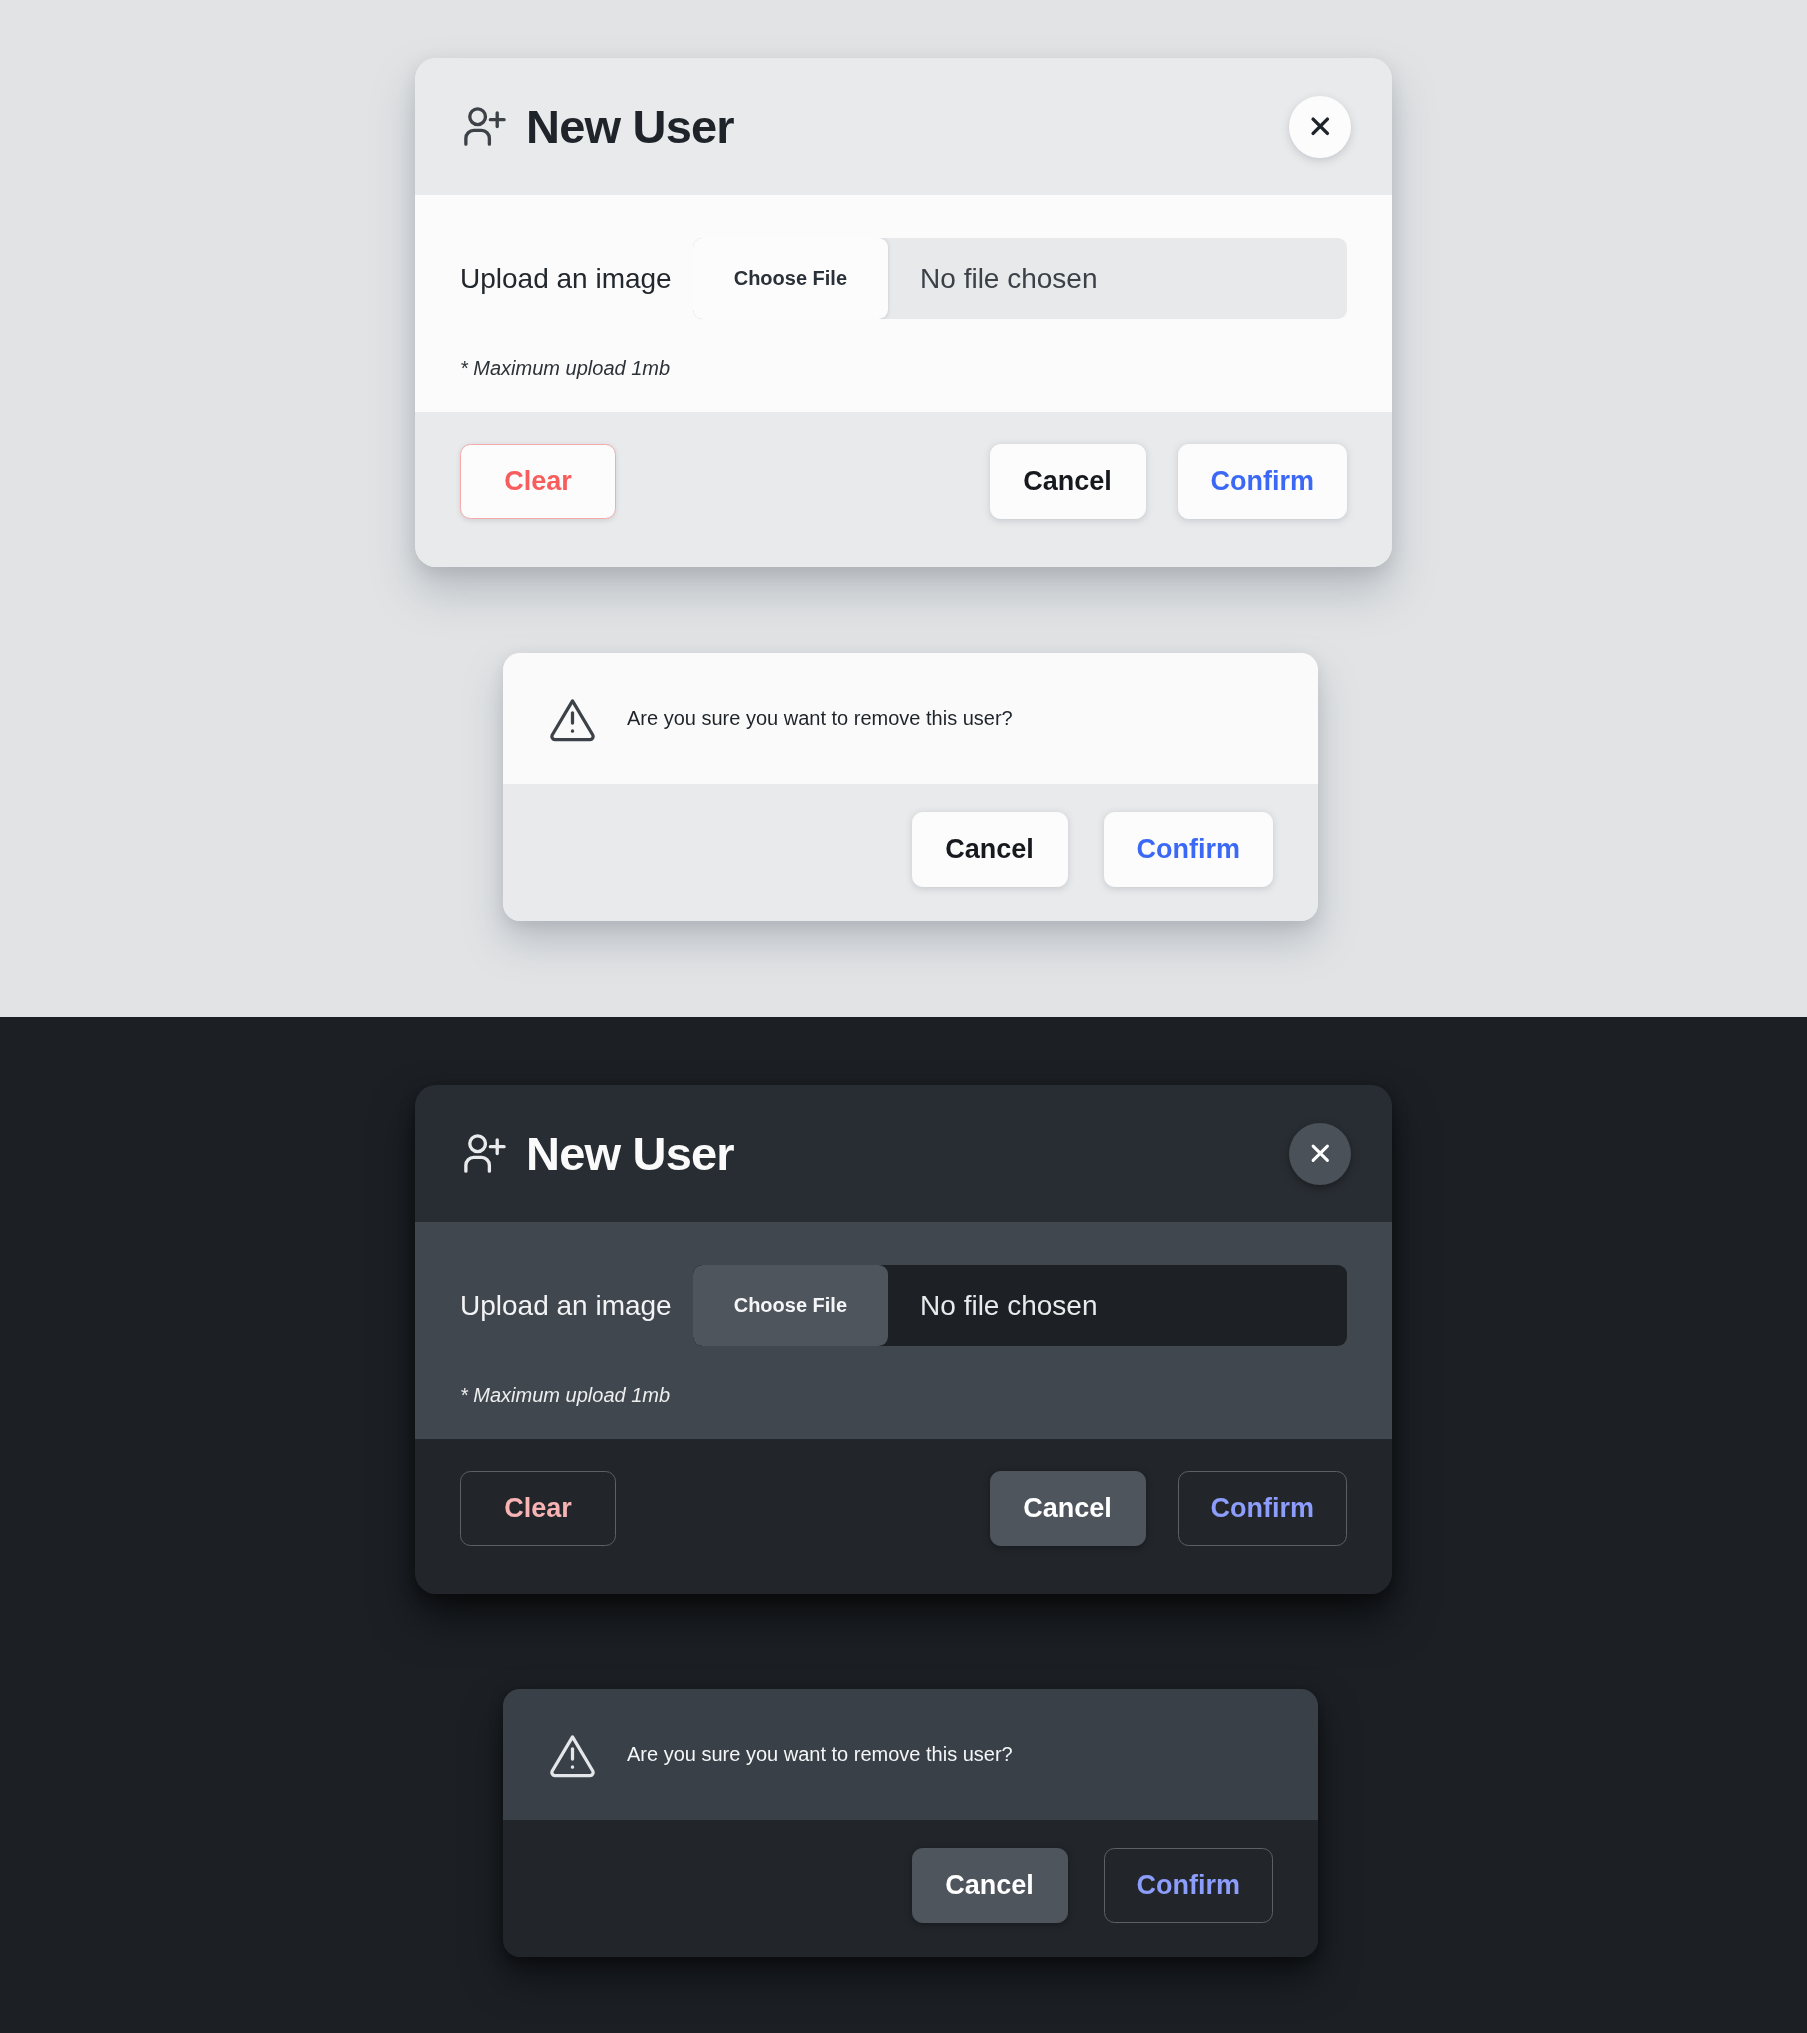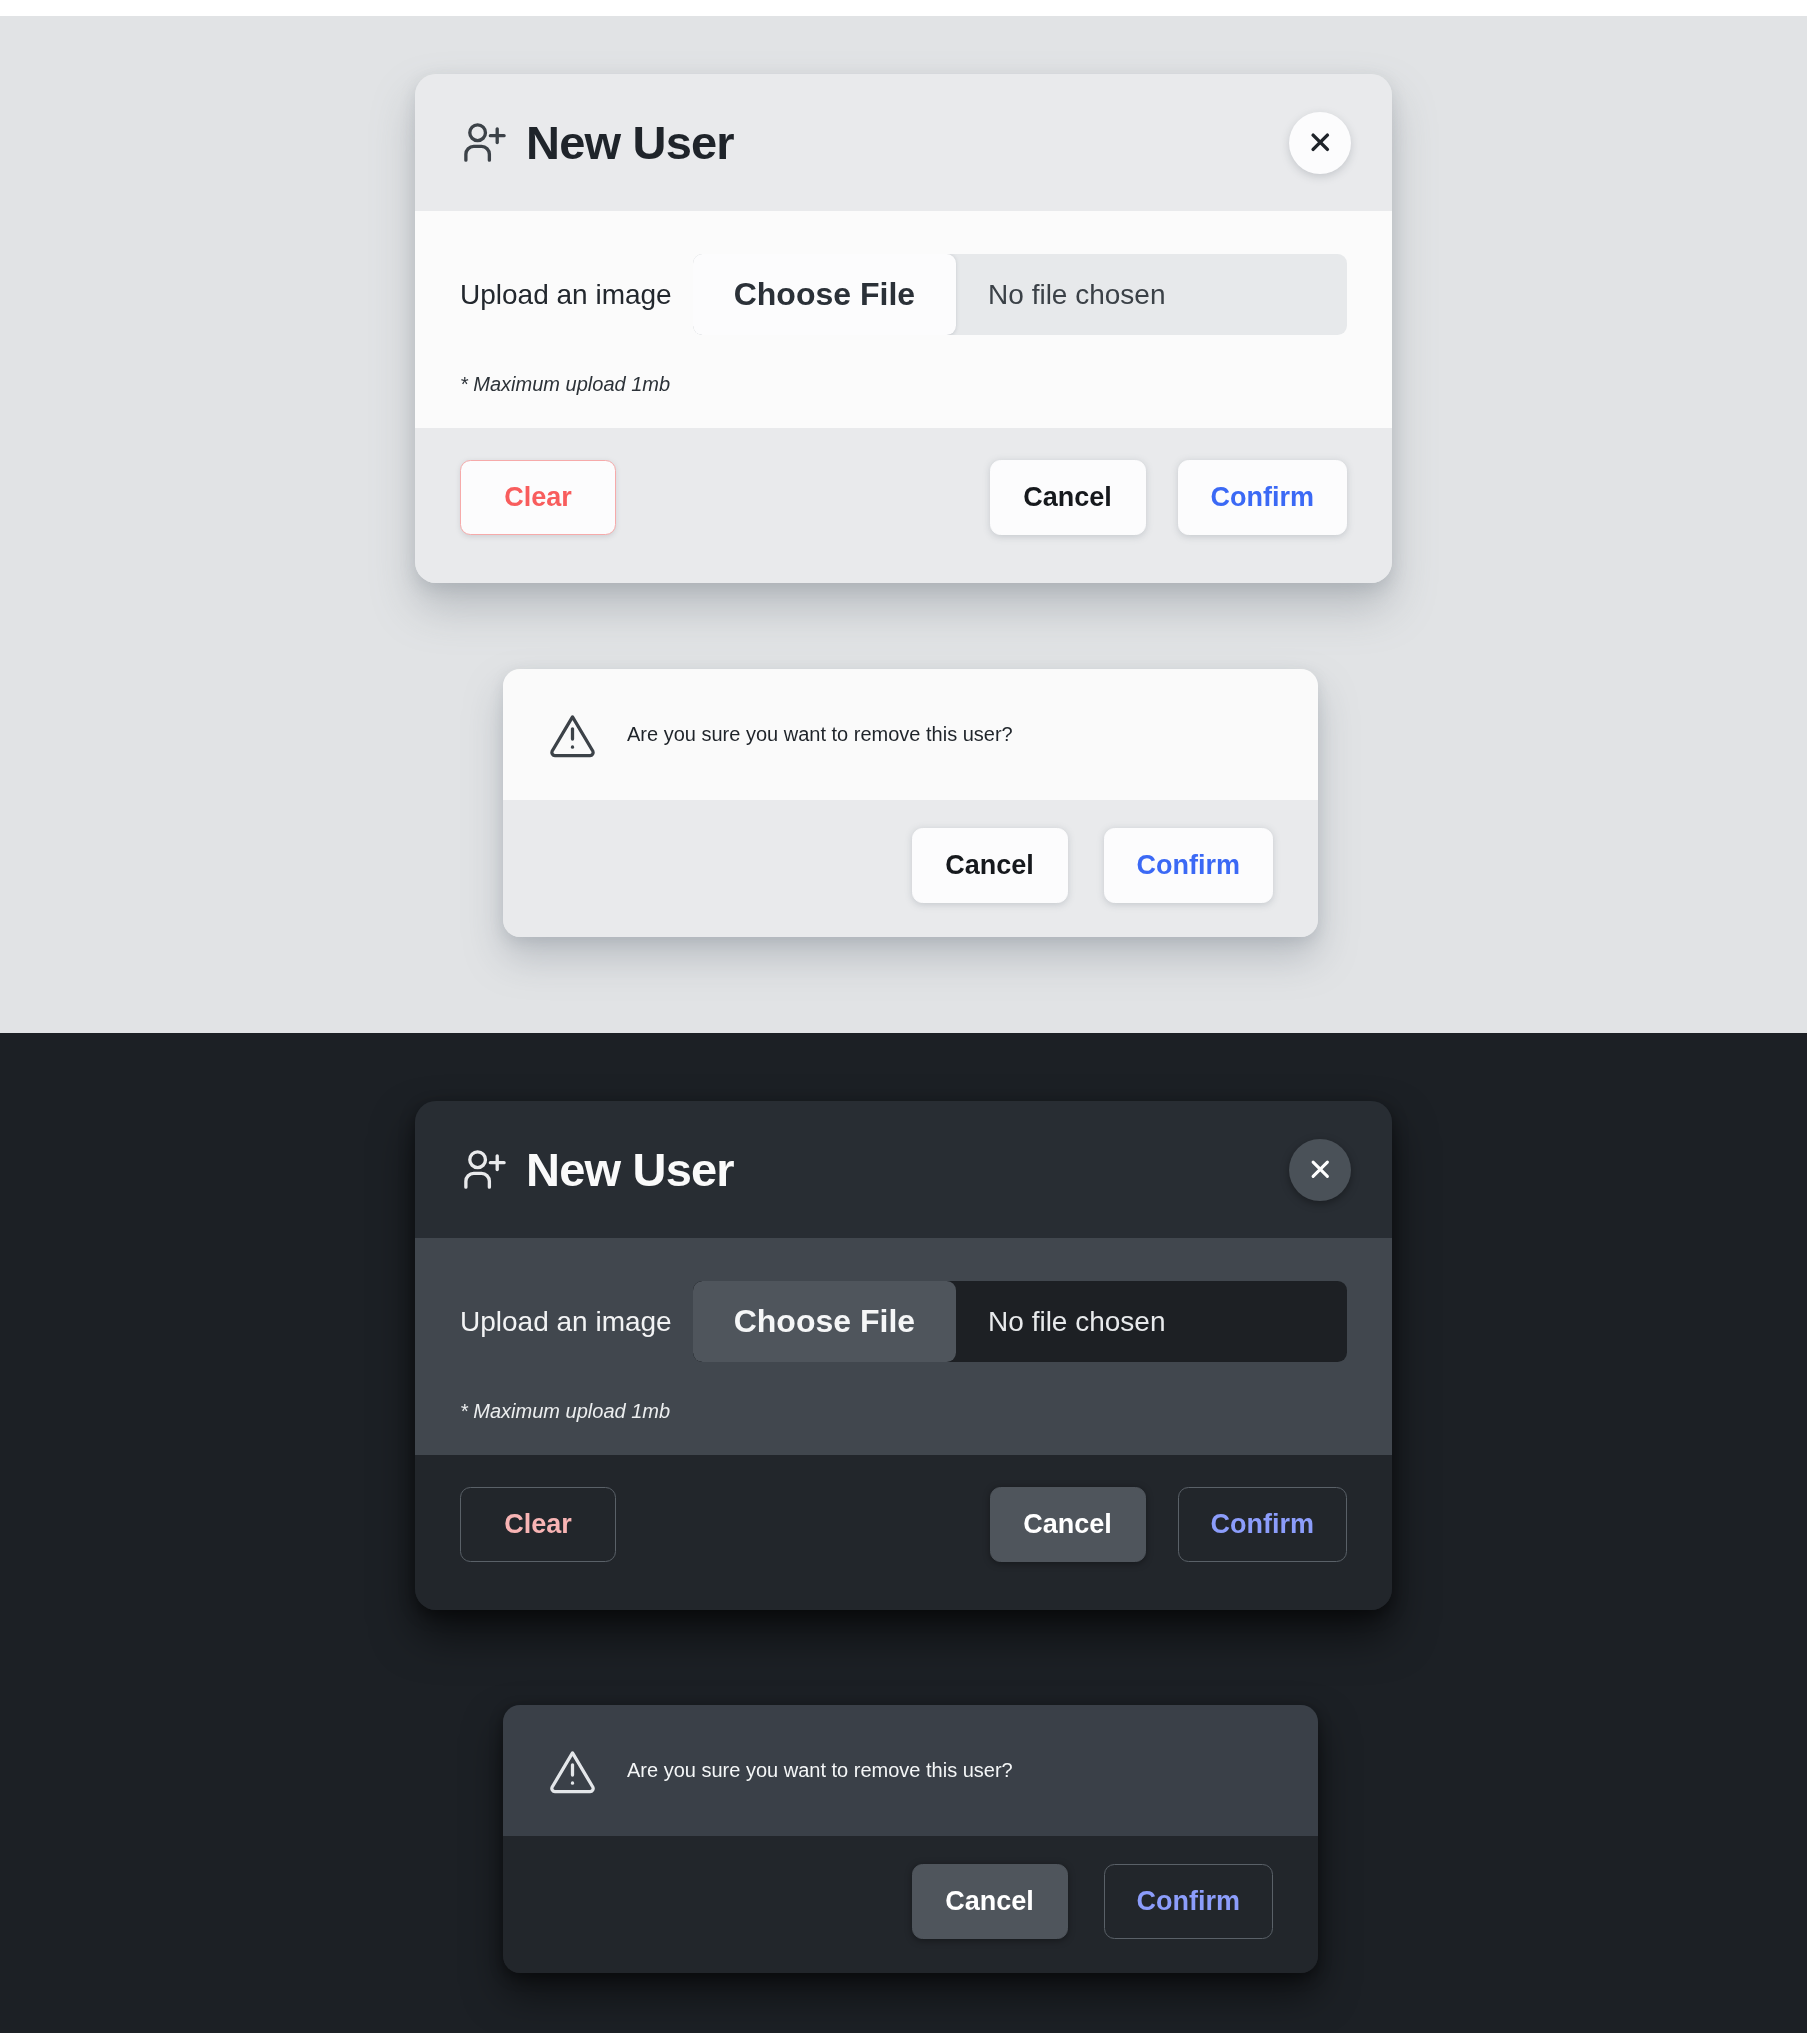--- a/index.html
+++ b/index.html
@@ -4,21 +4,21 @@
 <style>
   * { box-sizing: border-box; margin: 0; padding: 0; }
 
   html, body {
     width: 1808px;
     height: 2034px;
     font-family: "Liberation Sans", sans-serif;
     overflow: hidden;
   }
 
-  .page { width: 1808px; height: 1710px; position: relative; margin-top: 16px; }
+  .page { width: 1808px; height: 1710px; position: relative; }
 
   
   .theme-panel { position: absolute; left: 0; width: 1808px; }
   .theme-light { top: 0; height: 1017px; background: #e1e3e5; }
   .theme-dark  { top: 1017px; height: 1017px; background: #1c2025; }
 
   
   .modal {
     position: absolute;
     width: 977px;
@@ -94,21 +94,21 @@
     overflow: hidden;
     flex: 1;
     height: 81px;
   }
   .modal-light .file-control { background: #e7e9eb; }
   .modal-dark  .file-control { background: #1d2024; }
 
   .choose-file-button {
     border: none;
     font-family: inherit;
-    font-size: 32px;
+    font-size: 20px;
     font-weight: 700;
     padding: 0 41px;
     border-radius: 9.4px;
     cursor: pointer;
     white-space: nowrap;
   }
   .modal-light .choose-file-button {
     background: #fcfcfd; color: #2b3138;
     box-shadow: 0 0.9px 3.8px rgba(120,128,138,0.3);
   }

